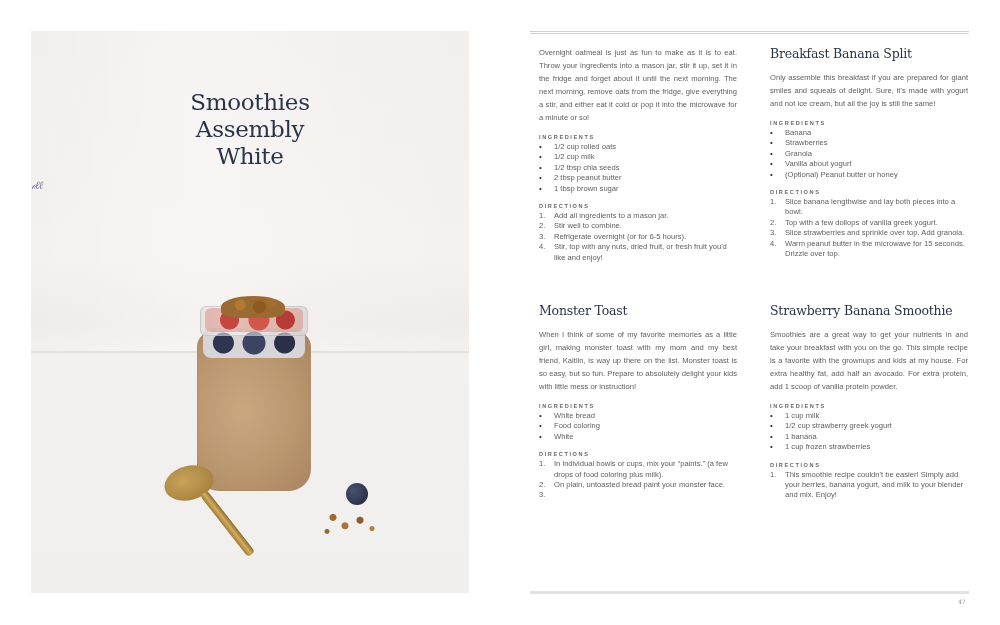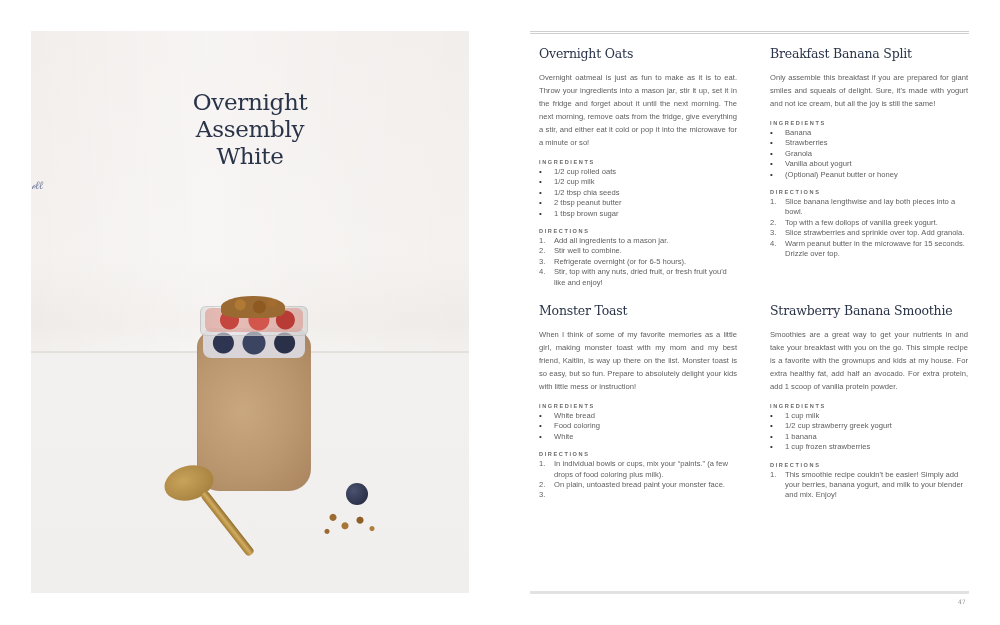--- a/index.html
+++ b/index.html
@@ -128,21 +128,21 @@
     #r-toast { left: 539px; top: 303px; }
     #r-smoothie { left: 770px; top: 303px; }
   </style>
 </head>
 <body>
 
 <div class="photo">
   <div class="window-light"></div>
   <div class="counter-edge"></div>
   <h1 class="title">
-    <span>Overnight</span><br>
+    <span>Smoothies</span><br>
     <span>Assembly</span><br>
     <span>White</span>
   </h1>
   <div class="flourish">ℯℓℓ</div>
 
   <div class="jar">
     <div class="body"></div>
     <div class="berries"></div>
     <div class="lid"></div>
     <div class="straw"></div>
@@ -152,21 +152,20 @@
   <div class="spoon-handle"></div>
   <div class="blueberry"></div>
   <div class="crumbs"></div>
 </div>
 
 <div class="rule top"></div>
 <div class="rule bottom"></div>
 <div class="page-num">47</div>
 
 <section class="recipe" id="r-oats">
-  <h2>Overnight Oats</h2>
   <p class="intro">Overnight oatmeal is just as fun to make as it is to eat. Throw your ingredients into a mason jar, stir it up, set it in the fridge and forget about it until the next morning. The next morning, remove oats from the fridge, give everything a stir, and either eat it cold or pop it into the microwave for a minute or so!</p>
   <div class="label">INGREDIENTS</div>
   <ul>
     <li>1/2 cup rolled oats</li>
     <li>1/2 cup milk</li>
     <li>1/2 tbsp chia seeds</li>
     <li>2 tbsp peanut butter</li>
     <li>1 tbsp brown sugar</li>
   </ul>
   <div class="label">DIRECTIONS</div>

